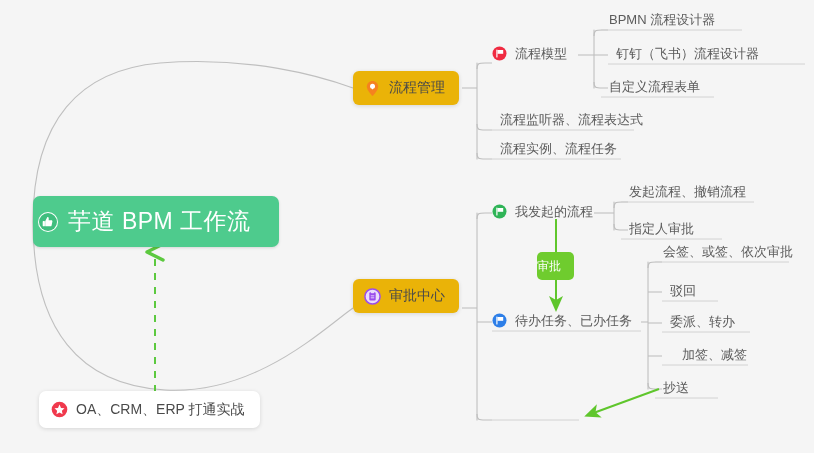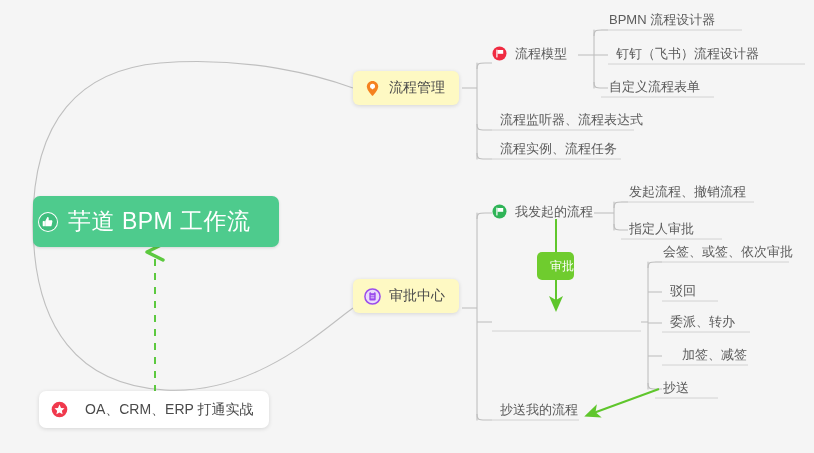--- a/index.html
+++ b/index.html
@@ -49,21 +49,21 @@
     color: #ffffff;
     font-size: 23px;
     letter-spacing: 0.5px;
     margin-left: 9px;
     white-space: nowrap;
   }
 
   
   .branch-node {
     position: absolute;
-    background: #fef9c3;
+    background: #eab308;
     border-radius: 6px;
     box-shadow: 0 1px 4px rgba(0,0,0,0.13);
     display: flex;
     align-items: center;
     height: 34px;
     padding: 0 14px 0 11px;
     box-sizing: border-box;
     white-space: nowrap;
   }
   .branch-label {
@@ -85,21 +85,21 @@
     box-shadow: 0 1px 4px rgba(0,0,0,0.13);
     display: flex;
     align-items: center;
     padding: 0 15px 0 12px;
     box-sizing: border-box;
     white-space: nowrap;
   }
   .note-label {
     font-size: 14px;
     color: #4a4a4a;
-    margin-left: 17px;
+    margin-left: 8px;
   }
 
   
   .topic {
     position: absolute;
     font-size: 13px;
     color: #5b5b5b;
     white-space: nowrap;
     padding: 0 8px 4px 8px;
     box-sizing: border-box;
@@ -125,21 +125,21 @@
     left: 537px;
     top: 252px;
     width: 37px;
     height: 28px;
     background: #6FCC2E;
     border-radius: 5px;
     color: #ffffff;
     font-size: 12px;
     display: flex;
     align-items: center;
-    justify-content: flex-end;
+    justify-content: flex-start;
     box-sizing: border-box;
   }
 </style>
 </head>
 <body>
 
 <div id="canvas">
 
   <svg id="edges" viewBox="0 0 814 453" xmlns="http://www.w3.org/2000/svg">
 
@@ -302,34 +302,41 @@
     <span class="topic-text">我发起的流程</span>
   </div>
 
   <div class="topic" style="left:621px; top:183px;">
     <span>发起流程、撤销流程</span>
   </div>
   <div class="topic" style="left:621px; top:220px;">
     <span>指定人审批</span>
   </div>
 
+  <div class="topic iconed" style="left:492px; top:312px;">
+    <span class="icon">
+      <svg width="15" height="15" viewBox="0 0 15 15" xmlns="http://www.w3.org/2000/svg">
+        <circle cx="7.5" cy="7.5" r="7" fill="#2E7FE8"></circle>
+        <rect x="4.3" y="3.4" width="1.2" height="8.2" rx="0.5" fill="#ffffff"></rect>
+        <path d="M5.5 4.0 L11.2 4.0 L11.2 7.8 L5.5 7.8 Z" fill="#ffffff"></path>
+      </svg>
+    </span>
+    <span class="topic-text">待办任务、已办任务</span>
+  </div>
 
   <div class="topic" style="left:655px; top:243px;">
     <span>会签、或签、依次审批</span>
   </div>
   <div class="topic" style="left:662px; top:282px;">
     <span>驳回</span>
   </div>
   <div class="topic" style="left:662px; top:313px;">
     <span>委派、转办</span>
   </div>
   <div class="topic" style="left:662px; top:346px;margin-left:12px;">
     <span>加签、减签</span>
   </div>
   <div class="topic" style="left:655px; top:379px;">
     <span>抄送</span>
   </div>
 
-  <div class="topic" style="left:492px; top:401px;">
-    <span>抄送我的流程</span>
-  </div>
 
 </div>
 
 </body></html>

